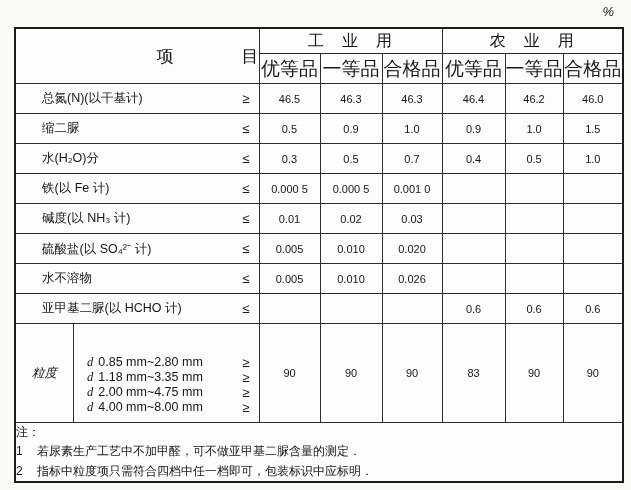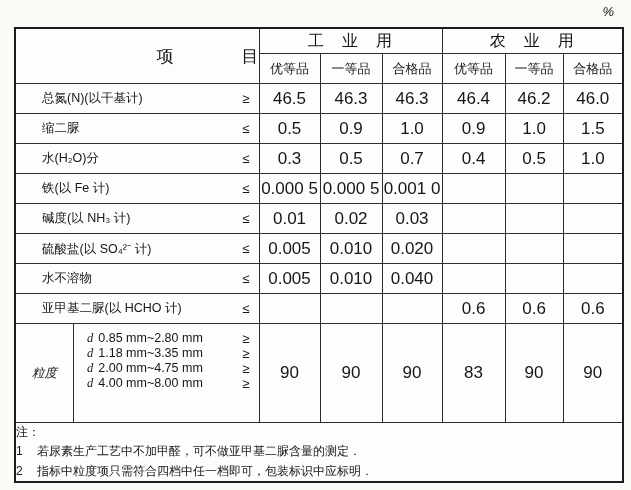--- a/index.html
+++ b/index.html
@@ -34,46 +34,46 @@
     border: 2px solid #1b1b1b;
     background: #fdfdfb;
   }
   table.spec th, table.spec td {
     border: 1px solid #2d2d2d;
     font-weight: normal;
     padding: 0;
     overflow: hidden;
   }
   .group-head { height: 24px; font-size: 16px; text-align: center; letter-spacing: 1px; }
-  .grade-head { height: 29px; font-size: 13px; text-align: center; }
+  .grade-head { height: 29px; font-size: 19px; text-align: center; }
   .item-head  { font-size: 17px; text-align: right; }
 
   tr.r { height: 30px; }
   tr.psize-row { height: 98px; }
 
   td.item { padding: 0; font-size: 12.5px; }
   .item-inner {
     display: flex; justify-content: space-between; align-items: center;
     padding: 0 9px 0 26px; height: 100%;
   }
   .limit-symbol { font-size: 13px; }
-  td.val { text-align: center; font-size: 17px; }
+  td.val { text-align: center; font-size: 11px; }
 
   
   td.particle-cell { padding: 0; }
   .particle-flex { display: flex; height: 98px; align-items: stretch; }
   .psize-label {
     width: 57px; flex: 0 0 57px;
     border-right: 1px solid #2d2d2d;
     display: flex; align-items: center; justify-content: center;
     font-size: 12.5px;
     font-style: italic;
   }
   .ranges {
-    flex: 1; display: flex; flex-direction: column; justify-content: flex-start;
+    flex: 1; display: flex; flex-direction: column; justify-content: flex-end;
     padding: 7px 9px 7px 13px;
   }
   .range-line { display: flex; justify-content: space-between; align-items: center; font-size: 12.5px; }
   .range-text .d-sym {
     font-style: italic;
     font-family: "Liberation Serif", serif;
     margin-right: 5px;
   }
 
   
@@ -216,21 +216,21 @@
 
       <tr class="r">
         <td class="item">
             <div class="item-inner">
           <span>水不溶物</span>
           <span class="limit-symbol">≤</span>
         </div>
           </td>
         <td class="val">0.005</td>
         <td class="val">0.010</td>
-        <td class="val">0.040</td>
+        <td class="val">0.026</td>
         <td class="val"></td>
         <td class="val"></td>
         <td class="val"></td>
       </tr>
 
       <tr class="r">
         <td class="item">
             <div class="item-inner">
           <span>亚甲基二脲(以 HCHO 计)</span>
           <span class="limit-symbol">≤</span>

